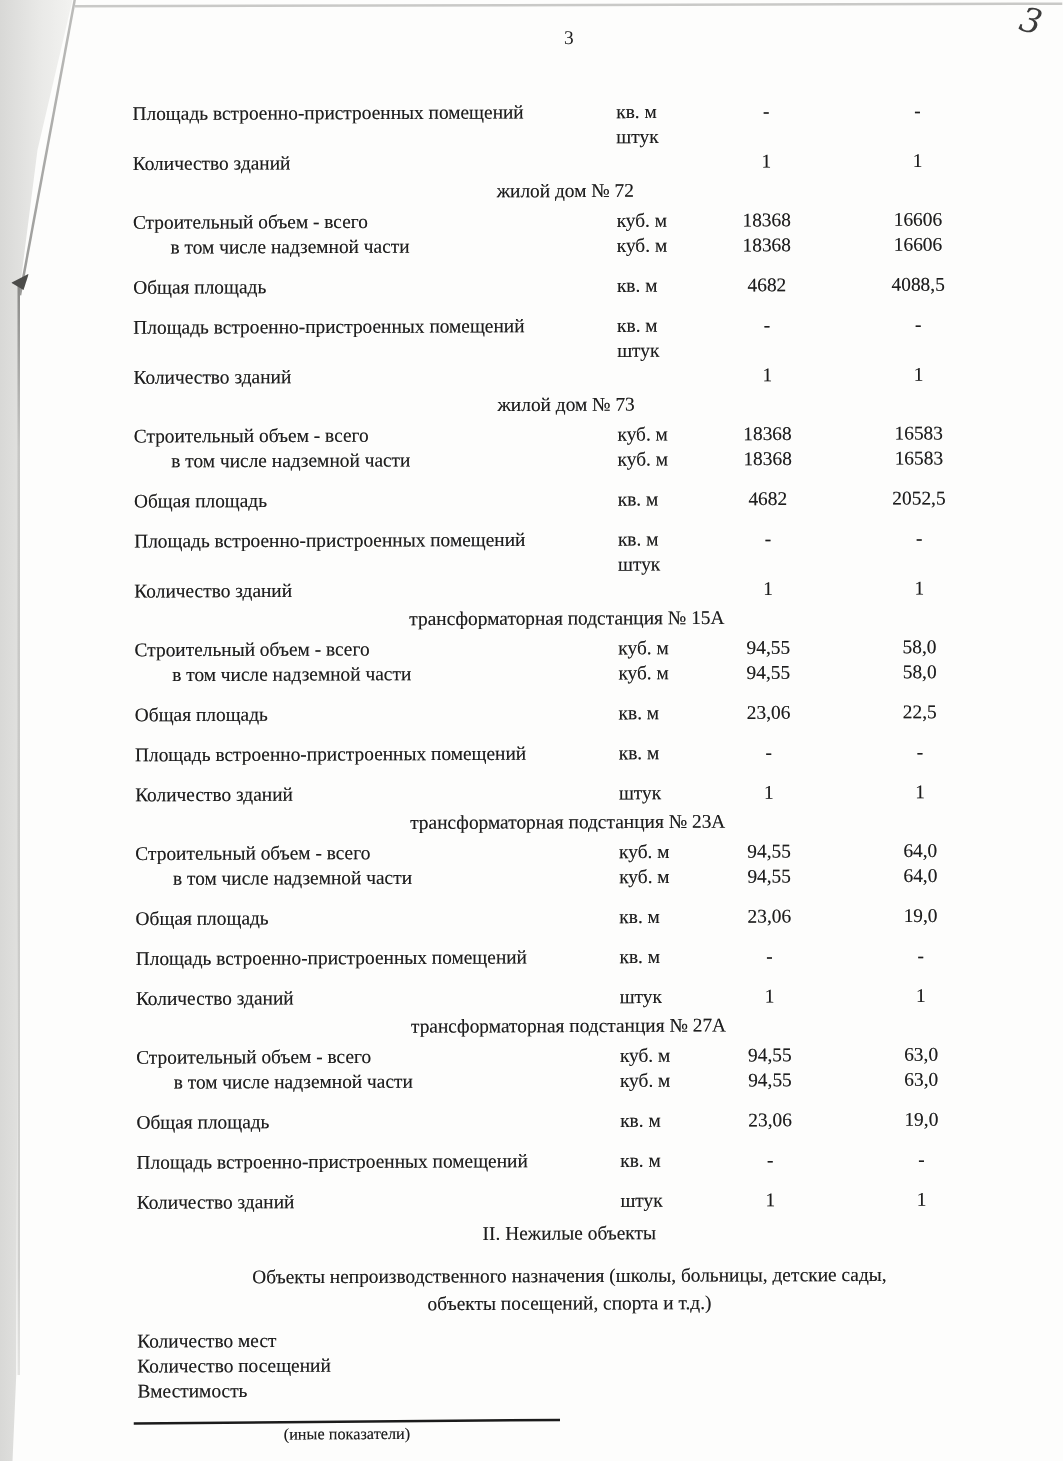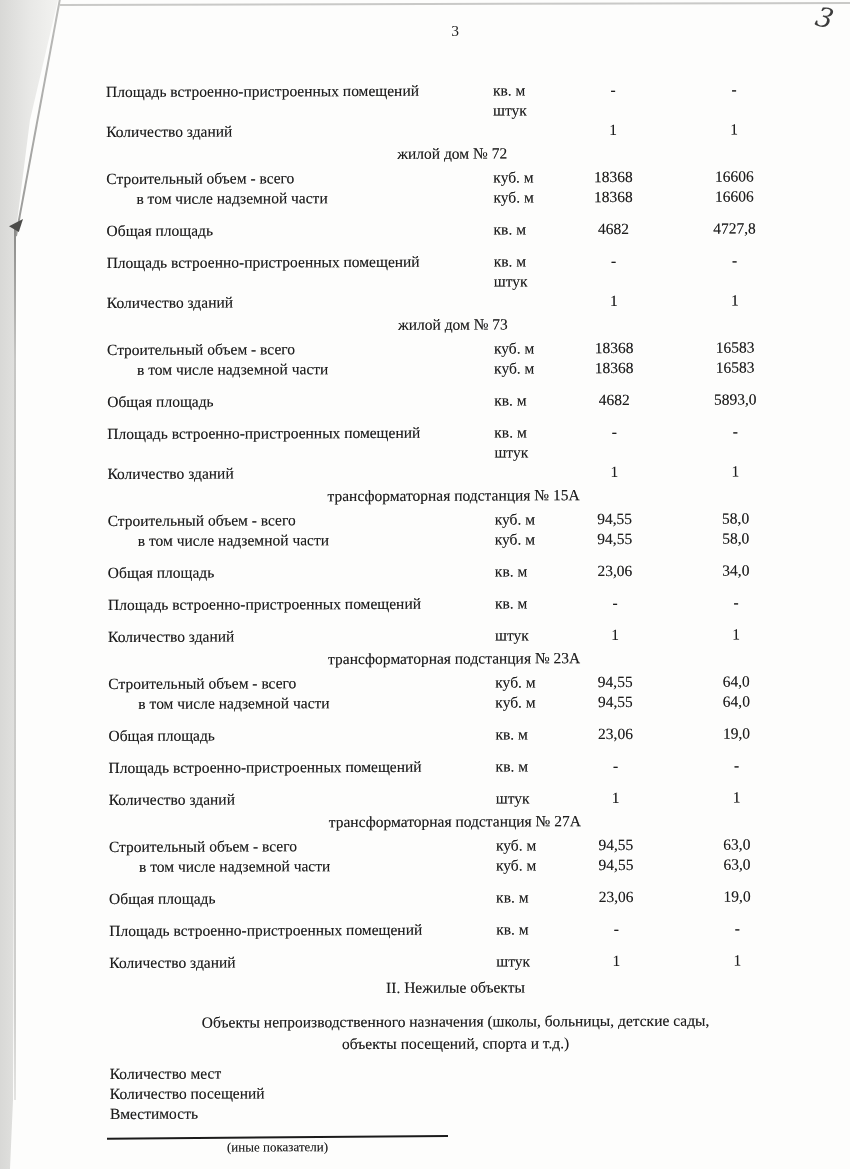--- a/index.html
+++ b/index.html
@@ -102,21 +102,21 @@
       <div class="trow sub">
         <span class="c-label">в том числе надземной части</span>
         <span class="c-unit">куб. м</span>
         <span class="c-v">18368</span>
         <span class="c-v">16606</span>
       </div>
       <div class="trow">
         <span class="c-label">Общая площадь</span>
         <span class="c-unit">кв. м</span>
         <span class="c-v">4682</span>
-        <span class="c-v">4727,8</span>
+        <span class="c-v">4088,5</span>
       </div>
       <div class="trow hasu2">
         <span class="c-label">Площадь встроенно-пристроенных помещений</span>
         <span class="c-unit">кв. м
 штук</span>
         <span class="c-v">-</span>
         <span class="c-v">-</span>
       </div>
       <div class="trow">
         <span class="c-label">Количество зданий</span>
@@ -134,21 +134,21 @@
       <div class="trow sub">
         <span class="c-label">в том числе надземной части</span>
         <span class="c-unit">куб. м</span>
         <span class="c-v">18368</span>
         <span class="c-v">16583</span>
       </div>
       <div class="trow">
         <span class="c-label">Общая площадь</span>
         <span class="c-unit">кв. м</span>
         <span class="c-v">4682</span>
-        <span class="c-v">5893,0</span>
+        <span class="c-v">2052,5</span>
       </div>
       <div class="trow hasu2">
         <span class="c-label">Площадь встроенно-пристроенных помещений</span>
         <span class="c-unit">кв. м
 штук</span>
         <span class="c-v">-</span>
         <span class="c-v">-</span>
       </div>
       <div class="trow">
         <span class="c-label">Количество зданий</span>
@@ -166,21 +166,21 @@
       <div class="trow sub">
         <span class="c-label">в том числе надземной части</span>
         <span class="c-unit">куб. м</span>
         <span class="c-v">94,55</span>
         <span class="c-v">58,0</span>
       </div>
       <div class="trow">
         <span class="c-label">Общая площадь</span>
         <span class="c-unit">кв. м</span>
         <span class="c-v">23,06</span>
-        <span class="c-v">34,0</span>
+        <span class="c-v">22,5</span>
       </div>
       <div class="trow">
         <span class="c-label">Площадь встроенно-пристроенных помещений</span>
         <span class="c-unit">кв. м</span>
         <span class="c-v">-</span>
         <span class="c-v">-</span>
       </div>
       <div class="trow">
         <span class="c-label">Количество зданий</span>
         <span class="c-unit">штук</span>

